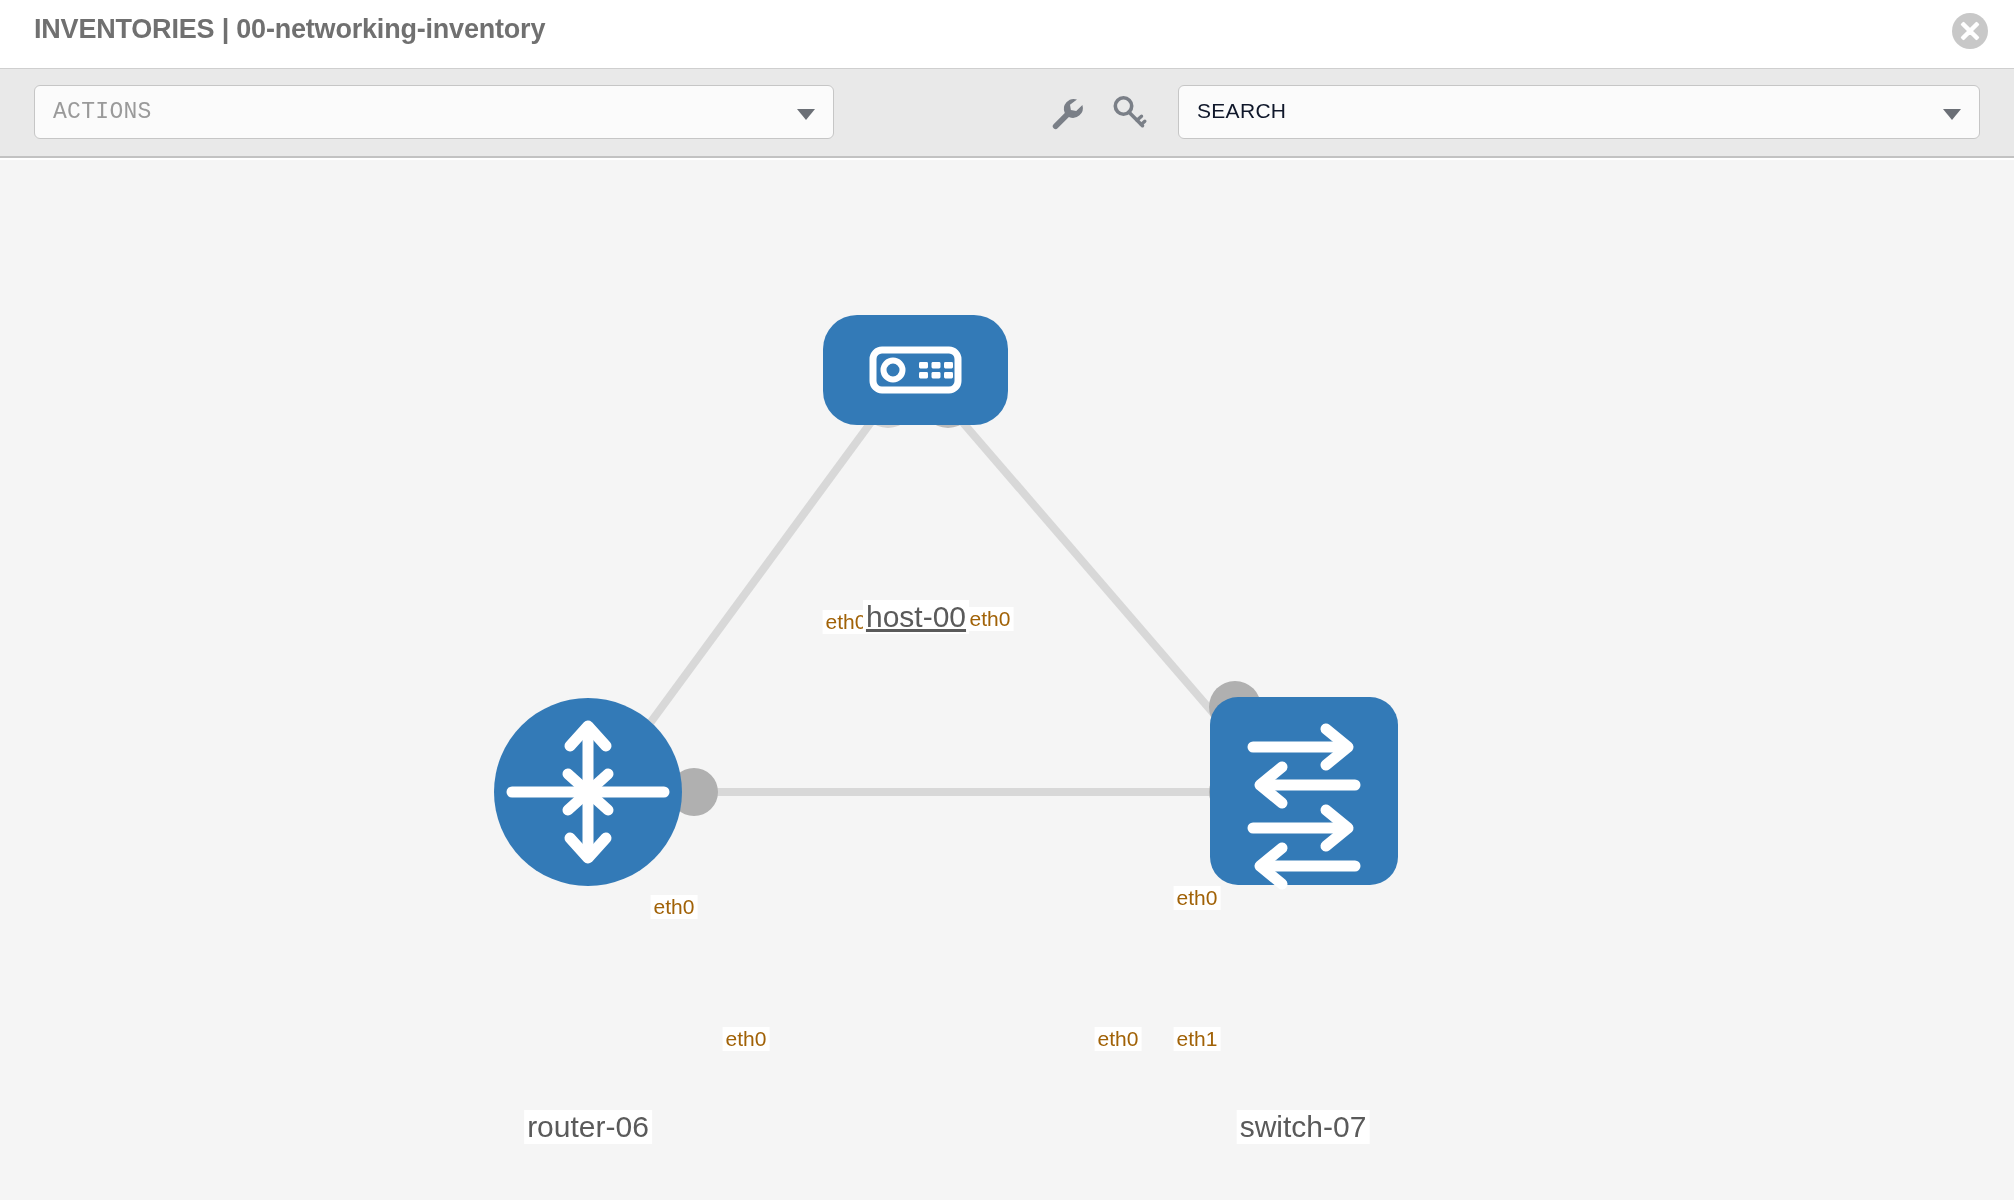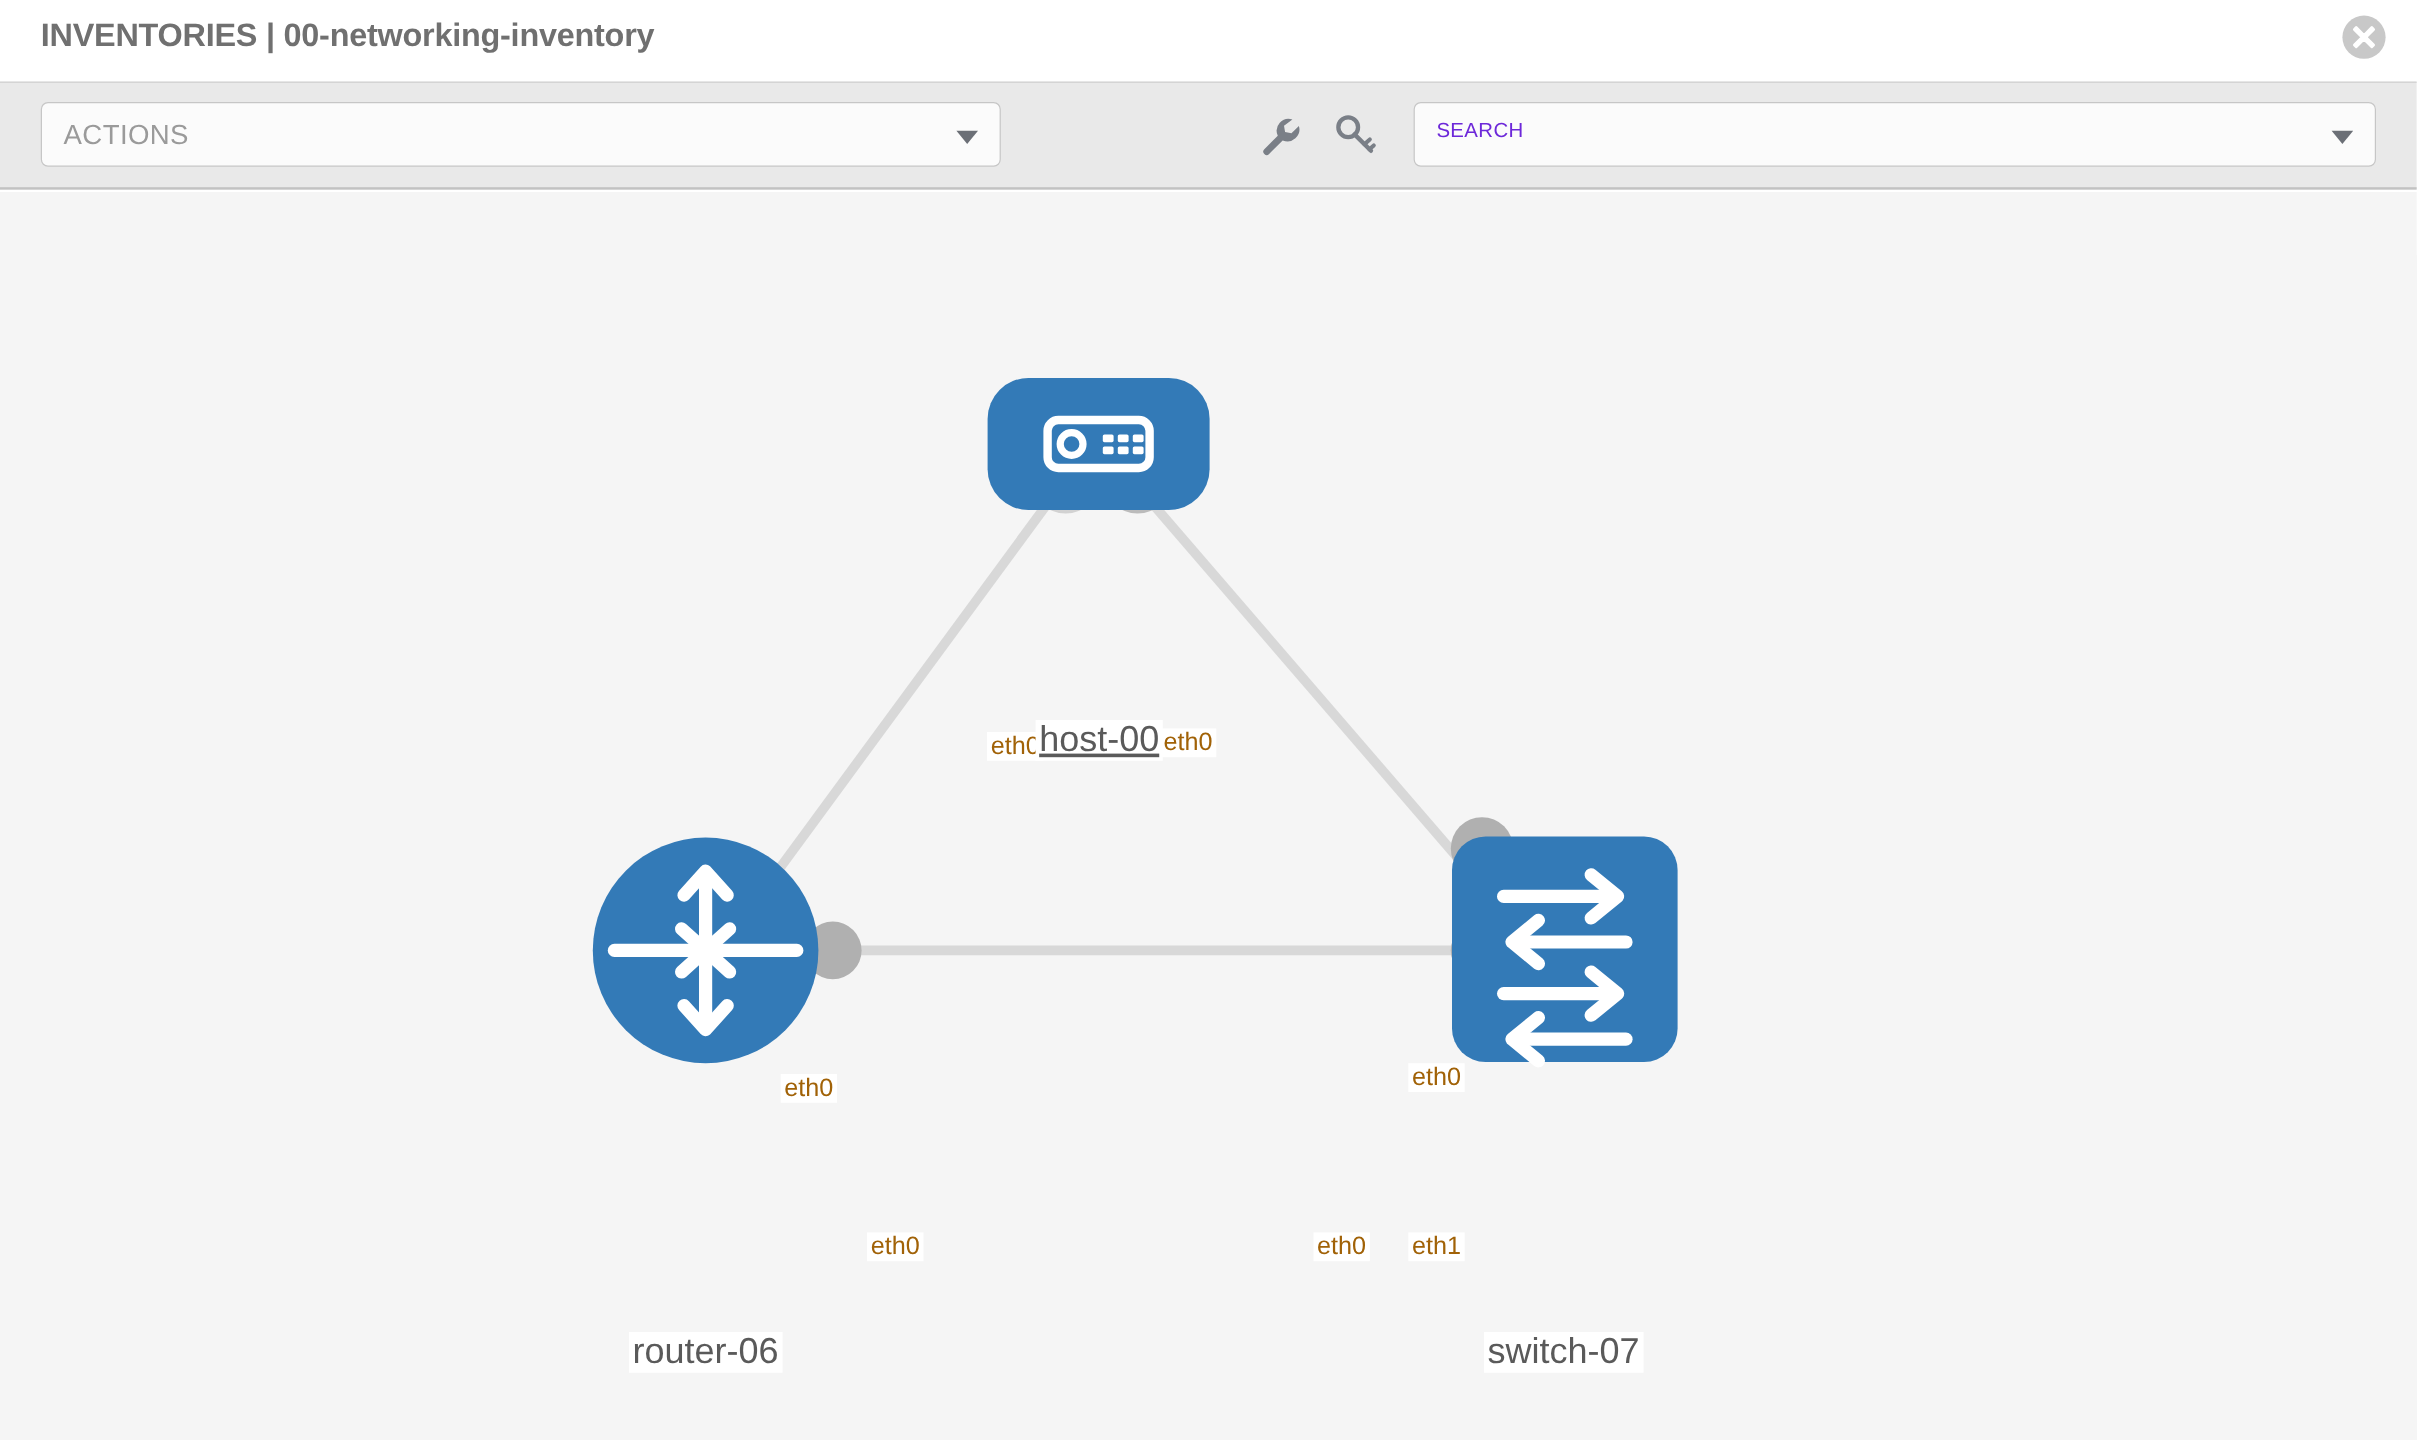--- a/index.html
+++ b/index.html
@@ -58,20 +58,21 @@
   }
   .actions-select {
     position: absolute;
     left: 34px; top: 16px;
     width: 800px; height: 54px;
     background: #fbfbfb;
     border: 1px solid #c6c6c6;
     border-radius: 6px;
     box-sizing: border-box;
     cursor: pointer;
+    font-family: Liberation Mono, monospace;
   }
   .actions-label {
     position: absolute;
     left: 18px; top: 13px;
     font-size: 23px;
     color: #9a9a9a;
     letter-spacing: 0.3px;
   }
   .caret {
     position: absolute;
@@ -95,22 +96,22 @@
     width: 802px; height: 54px;
     background: #fbfbfb;
     border: 1px solid #c6c6c6;
     border-radius: 6px;
     box-sizing: border-box;
     cursor: text;
   }
   .search-placeholder {
     position: absolute;
     left: 18px; top: 13px;
-    font-size: 17px;
-    color: #6d28d9;
+    font-size: 21px;
+    color: #0f172a;
     letter-spacing: 0.3px;
   }
 
   
   .canvas {
     position: absolute;
     left: 0; top: 160px;
     width: 2014px; height: 1040px;
     background: #f5f5f5;
     overflow: hidden;

